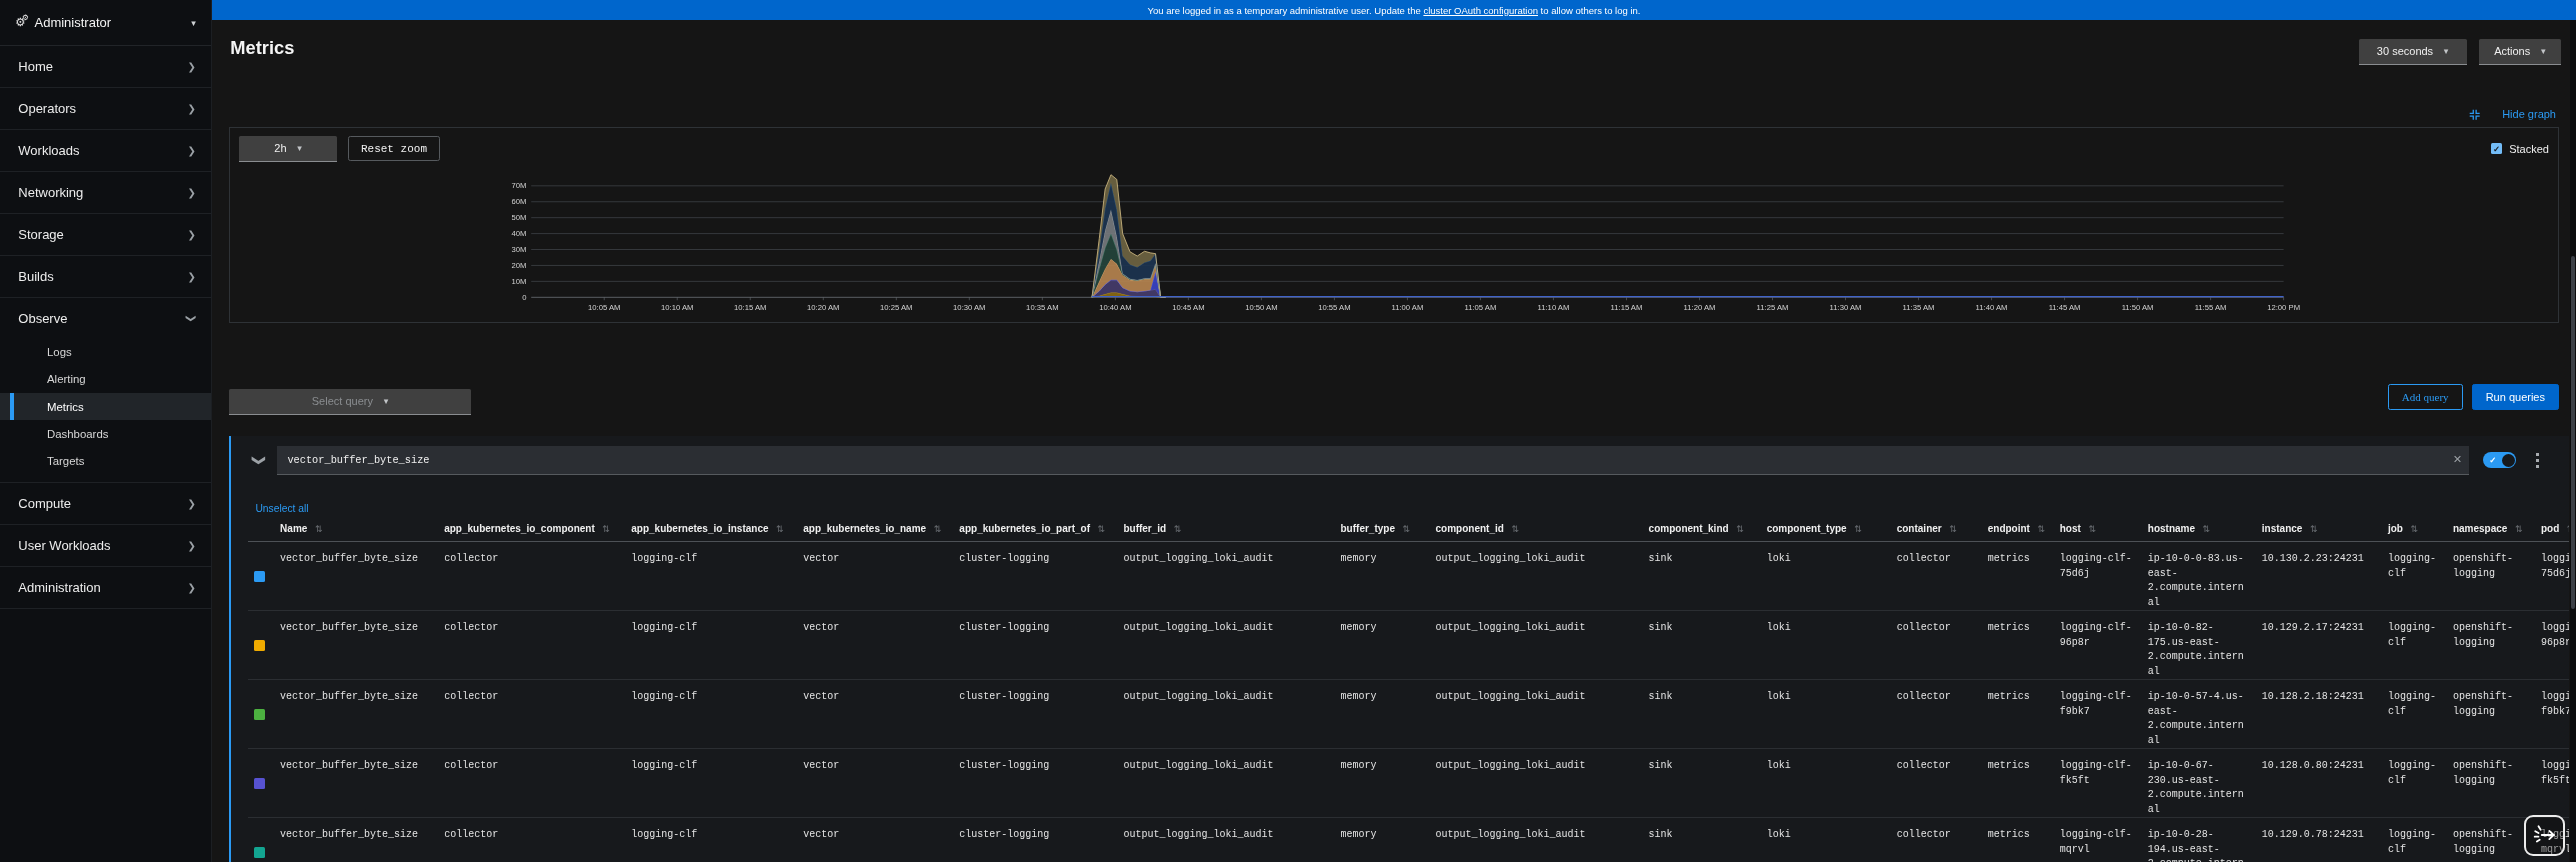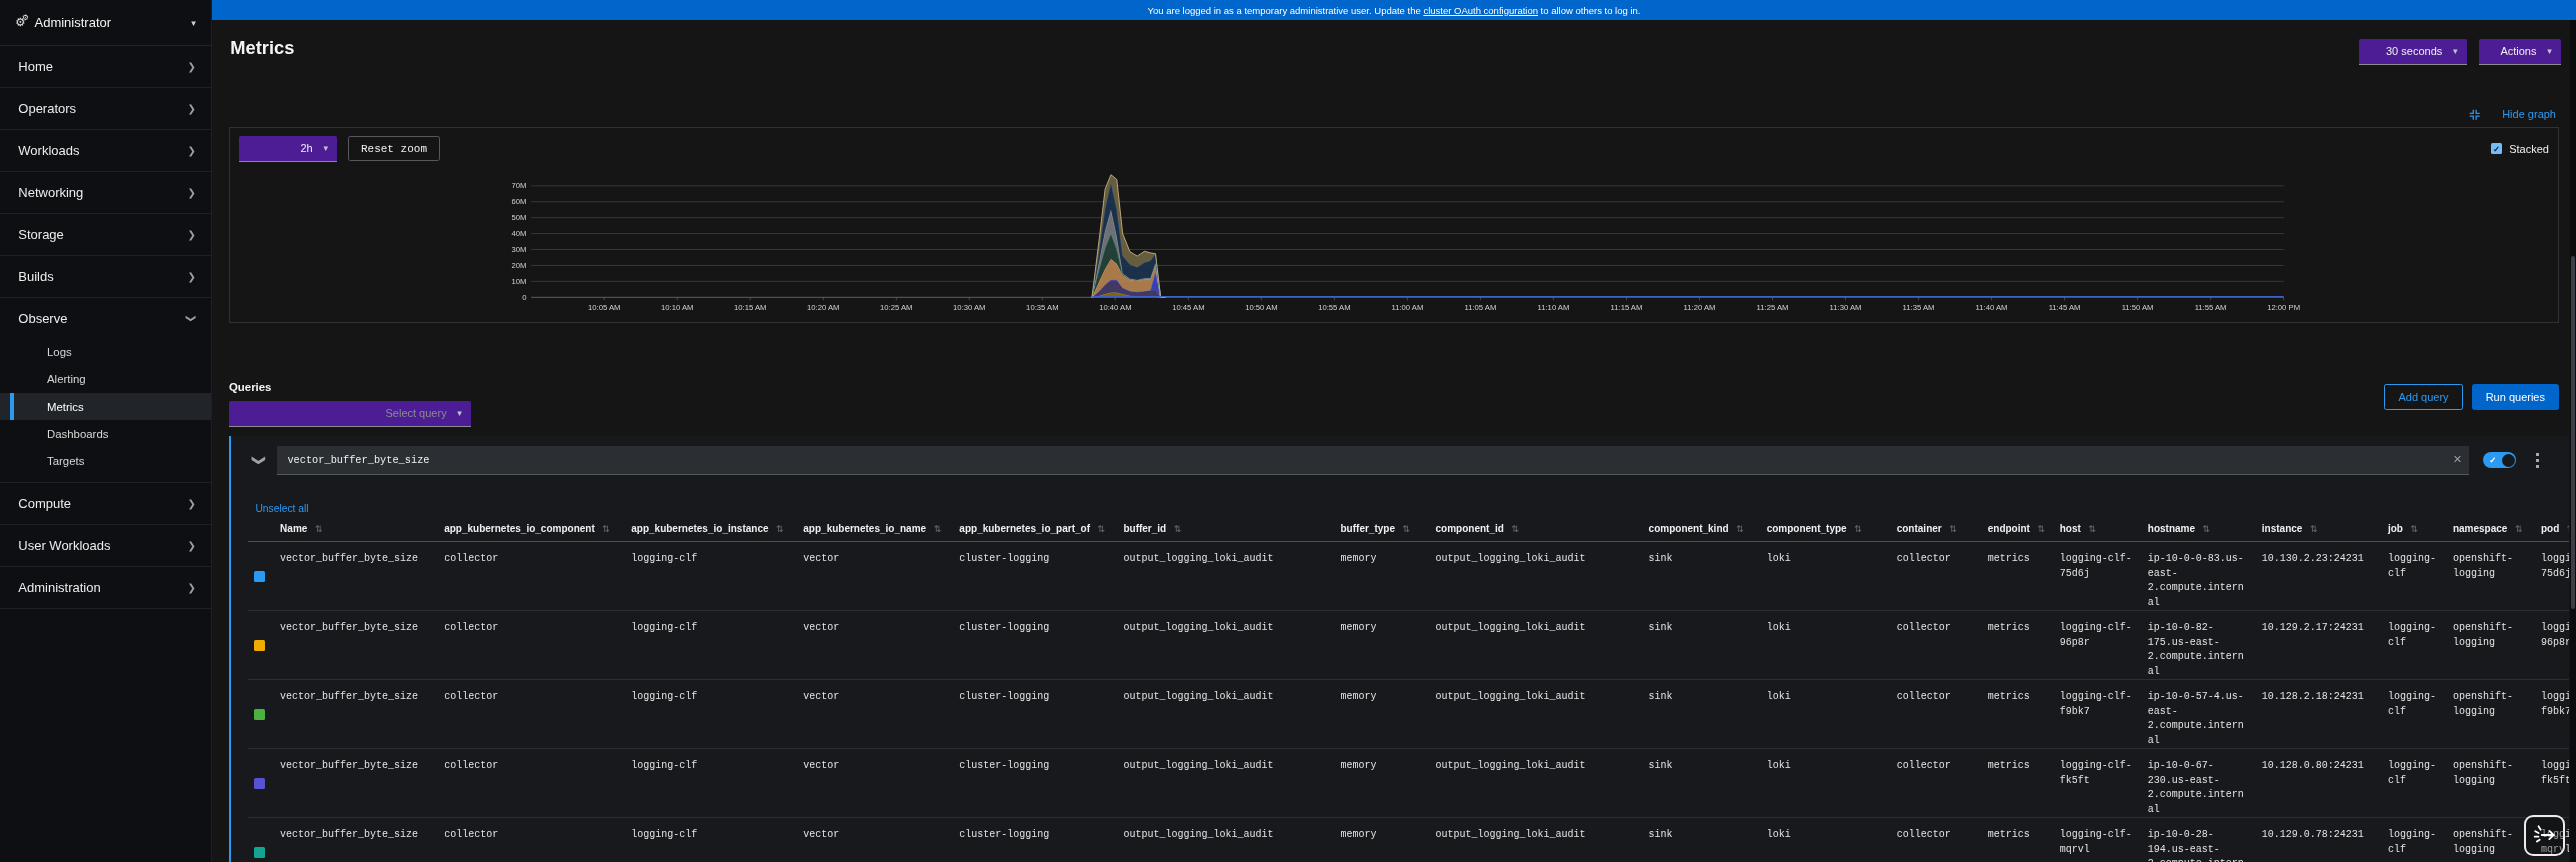--- a/index.html
+++ b/index.html
@@ -42,22 +42,22 @@
   .sub.active { background:#212529; color:#fff; }
   .sub.active::before {
     content:''; position:absolute; left:10px; top:0; bottom:0; width:3.8px; background:#2b9af3;
   }
   
   .main { position:absolute; left:212px; top:20px; right:0; bottom:0; }
   .page-header { position:absolute; top:17px; left:18.3px; right:15.2px; display:flex; justify-content:space-between; align-items:flex-start; }
   .page-title { font-size:18.3px; font-weight:600; color:#f5f5f5; margin:0; }
   .hdr-controls { display:flex; gap:12.2px; margin-top:1.5px; }
   .select {
-    background:#4c1d95; border-bottom:0.8px solid #8a8d90; border-radius:1.5px 1.5px 0 0;
-    height:26px; display:flex; align-items:center; justify-content:flex-end;
+    background:#404040; border-bottom:0.8px solid #8a8d90; border-radius:1.5px 1.5px 0 0;
+    height:26px; display:flex; align-items:center; justify-content:center;
     padding:0 9.1px; font-size:11px; color:#f0f0f0; cursor:pointer;
   }
   .select .caret { color:#c2c5c8; font-size:9.1px; margin-left:10.7px; }
   .sel-interval { width:108px; }
   .sel-actions  { width:82px; }
   .hidegraph {
     position:absolute; top:88px; right:20px; display:flex; gap:22px; align-items:flex-end;
     color:#2b9af3; font-size:11px; cursor:pointer;
   }
   
@@ -76,21 +76,21 @@
   }
   #chart { position:absolute; left:7.6px; right:7.6px; top:38px; bottom:4.6px; }
   #chart svg { width:100%; height:100%; display:block; }
   
   .queries-row { position:absolute; top:361px; left:17px; right:17px; height:50px; }
   .queries-title { font-size:11.4px; font-weight:700; color:#f5f5f5; }
   .sel-query { width:242px; margin-top:7.6px; color:#8a8d90; }
   .query-buttons { position:absolute; right:0; top:3px; display:flex; gap:9.1px; }
   .btn-secondary {
     border:0.8px solid #2b9af3; color:#2b9af3; background:transparent; padding:6.1px 13px;
-    font-size:11px; border-radius:2.3px; cursor:pointer; font-family:Liberation Sans, sans-serif;
+    font-size:11px; border-radius:2.3px; cursor:pointer; font-family:Liberation Serif, serif;
   }
   .btn-primary {
     background:#0066cc; color:#fff; border:0.8px solid #0066cc; padding:6.1px 13px;
     font-size:11px; border-radius:2.3px; cursor:pointer; font-family:"Liberation Sans", sans-serif;
   }
   
   .query-card { position:absolute; top:416px; left:17px; right:6.9px; bottom:0; background:#17191c; border-left:2.3px solid #2b9af3; }
   .expr-row { position:absolute; top:9.1px; left:10.7px; right:23px; height:30.5px; display:flex; align-items:center; }
   .expand-chevron { width:35px; text-align:center; color:#9ca1a6; font-size:13px; font-weight:700; cursor:pointer; }
   .expand-chevron span { display:inline-block; transform:rotate(90deg); }
@@ -330,21 +330,20 @@
           <path d="M 1006.16 222 L 1018.5058333333333 141.23076923076923 L 1028.3824999999997 71.23076923076923 L 1038.2591666666667 28.153846153846143 L 1048.1358333333333 73.9230769230769 L 1058.0125 152.00000000000003 L 1070.3583333333333 166.53846153846155 L 1082.7041666666667 171.1153846153846 L 1095.05 163.03846153846155 L 1104.9266666666667 160.34615384615387 L 1113.5687500000001 148.23076923076923 L 1122.2108333333333 222 L 1130.8529166666667 222 L 1130.8529166666667 222 L 1122.2108333333333 222 L 1113.5687500000001 164.38461538461542 L 1104.9266666666667 189.96153846153845 L 1095.05 189.96153846153845 L 1082.7041666666667 192.65384615384616 L 1070.3583333333333 190.76923076923077 L 1058.0125 181.6153846153846 L 1048.1358333333333 119.69230769230768 L 1038.2591666666667 73.9230769230769 L 1028.3824999999997 108.92307692307693 L 1018.5058333333333 160.07692307692307 L 1006.16 222 Z" fill="#1c3450" fill-opacity="0.92"></path>
           <polyline points="1006.16,222 1018.5058333333333,141.23076923076923 1028.3824999999997,71.23076923076923 1038.2591666666667,28.153846153846143 1048.1358333333333,73.9230769230769 1058.0125,152.00000000000003 1070.3583333333333,166.53846153846155 1082.7041666666667,171.1153846153846 1095.05,163.03846153846155 1104.9266666666667,160.34615384615387 1113.5687500000001,148.23076923076923 1122.2108333333333,222 1130.8529166666667,222" fill="none" stroke="#2e567e" stroke-width="1.4"></polyline>
           <path d="M 1006.16 222 L 1018.5058333333333 122.38461538461539 L 1028.3824999999997 38.92307692307692 L 1038.2591666666667 14.692307692307683 L 1048.1358333333333 22.769230769230777 L 1058.0125 114.30769230769232 L 1070.3583333333333 145 L 1082.7041666666667 152.26923076923077 L 1095.05 144.19230769230768 L 1104.9266666666667 146.88461538461536 L 1113.5687500000001 148.23076923076923 L 1122.2108333333333 222 L 1130.8529166666667 222 L 1130.8529166666667 222 L 1122.2108333333333 222 L 1113.5687500000001 148.23076923076923 L 1104.9266666666667 160.34615384615387 L 1095.05 163.03846153846155 L 1082.7041666666667 171.1153846153846 L 1070.3583333333333 166.53846153846155 L 1058.0125 152.00000000000003 L 1048.1358333333333 73.9230769230769 L 1038.2591666666667 28.153846153846143 L 1028.3824999999997 71.23076923076923 L 1018.5058333333333 141.23076923076923 L 1006.16 222 Z" fill="#6e6442" fill-opacity="0.92"></path>
           <polyline points="1006.16,222 1018.5058333333333,122.38461538461539 1028.3824999999997,38.92307692307692 1038.2591666666667,14.692307692307683 1048.1358333333333,22.769230769230777 1058.0125,114.30769230769232 1070.3583333333333,145 1082.7041666666667,152.26923076923077 1095.05,144.19230769230768 1104.9266666666667,146.88461538461536 1113.5687500000001,148.23076923076923 1122.2108333333333,222 1130.8529166666667,222" fill="none" stroke="#d2bc84" stroke-width="1.4"></polyline>
           <line x1="1006.16" x2="3021" y1="221" y2="221" stroke="#3f62c9" stroke-width="2"></line>
         </svg>
       </div>
   </div>
 
   <div class="queries-row">
-    <div class="queries-title">Queries</div>
     <div class="select sel-query">
       <span>Select query</span>
       <span class="caret">▾</span>
     </div>
     <div class="query-buttons">
       <button class="btn-secondary">Add query</button>
       <button class="btn-primary">Run queries</button>
     </div>
   </div>
 

